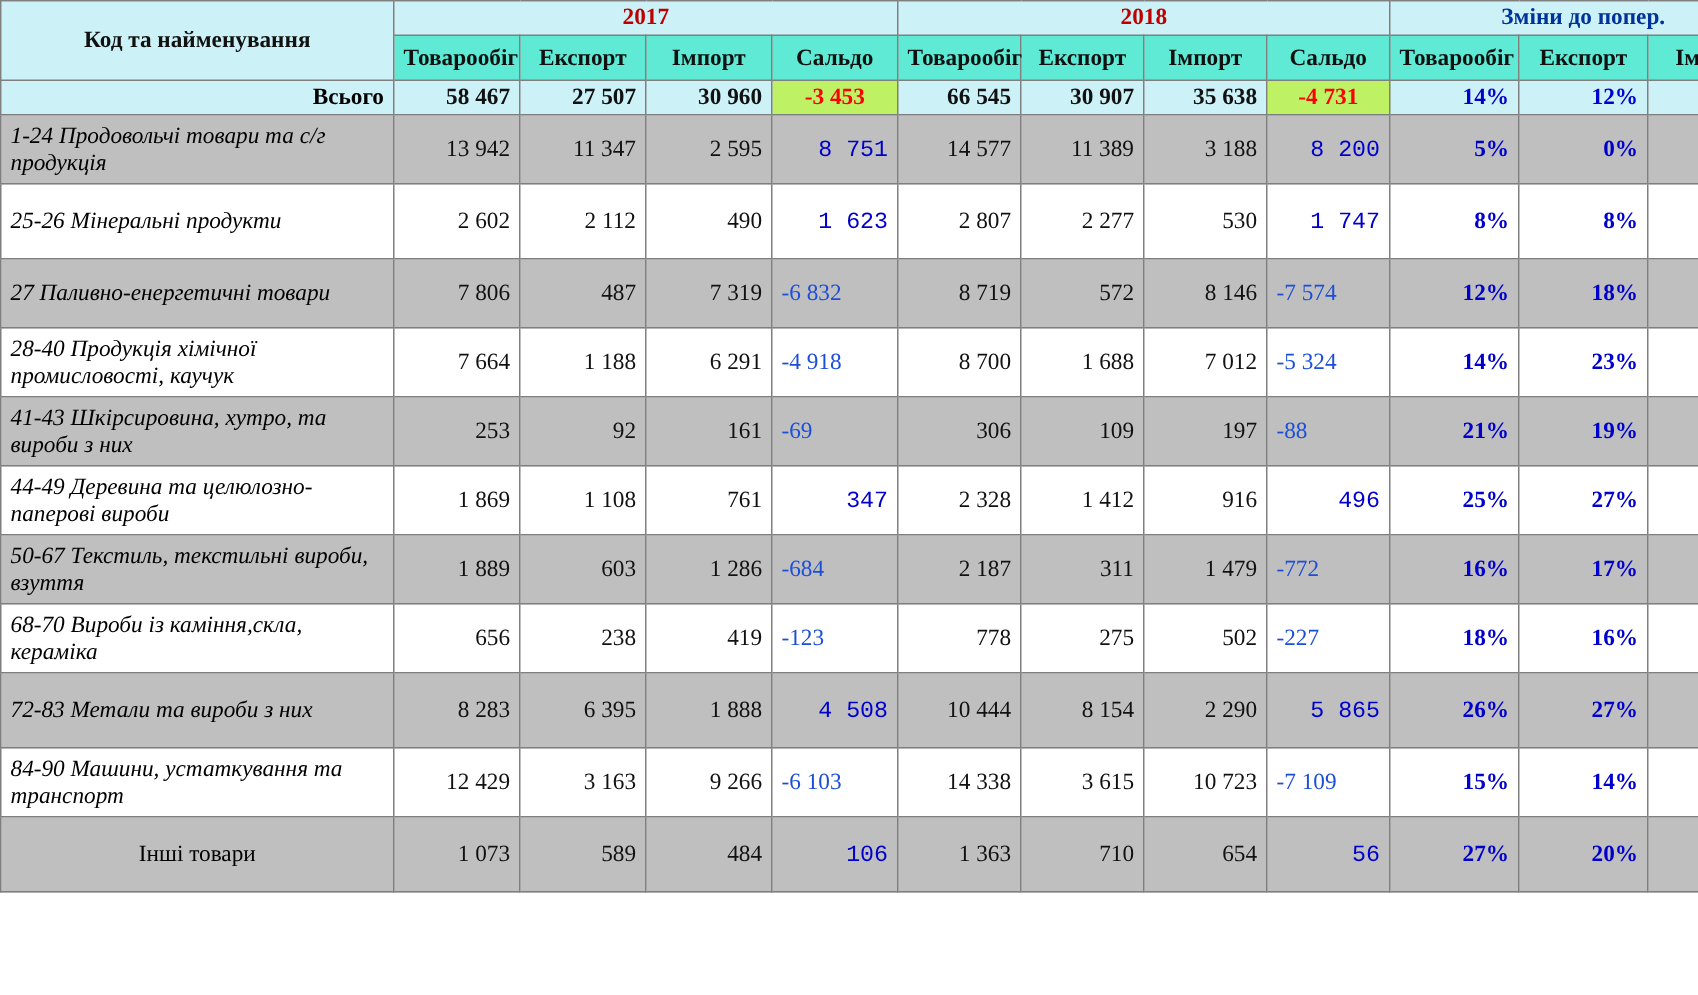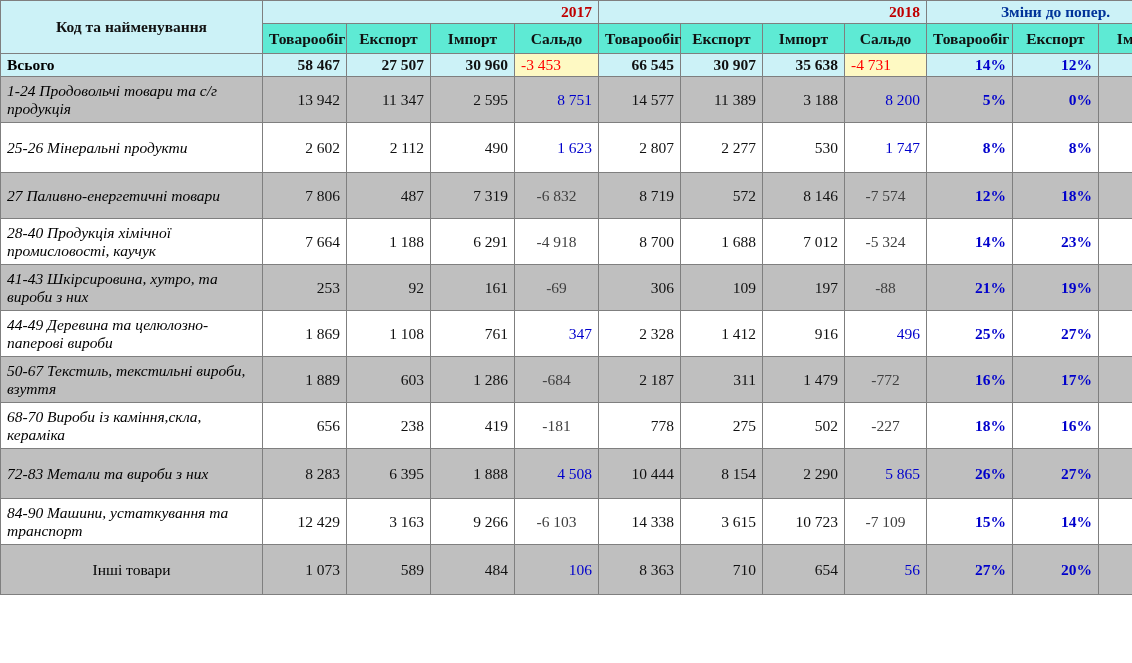--- a/index.html
+++ b/index.html
@@ -34,21 +34,21 @@
   
   .hdr-name {
     background: #ccf2f7;
     text-align: center;
     font-weight: bold;
     font-size: 17px;
     color: #111;
   }
   .hdr-year {
     background: #ccf2f7;
-    text-align: right;
+    text-align: center;
     font-weight: bold;
     font-size: 18px;
     color: #c00000;
   }
   .hdr-chg {
     background: #ccf2f7;
     text-align: center;
     font-weight: bold;
     font-size: 16px;
     color: #003399;
@@ -57,36 +57,37 @@
     background: #5eead4;
     text-align: center;
     font-weight: bold;
     font-size: 15.5px;
     color: #111;
     height: 30px;
   }
   
   .total-name {
     background: #ccf2f7;
+    text-align: right;
     font-weight: bold;
     font-size: 18px;
     padding-right: 10px;
   }
   .total-num {
     background: #ccf2f7;
     text-align: right;
     font-weight: bold;
     font-size: 18px;
     color: #111;
     padding-right: 8px;
   }
   .total-neg {
-    background: #fef9c3;
-    text-align: left;
-    font-weight: normal;
+    background: #bef264;
+    text-align: center;
+    font-weight: bold;
     font-size: 18px;
     color: #ff0000;
     padding-right: 8px;
   }
   .total-chg {
     background: #ccf2f7;
     text-align: right;
     font-weight: bold;
     font-size: 18px;
     color: #0000cc;
@@ -108,25 +109,26 @@
     color: #111;
     padding-right: 10px;
     white-space: nowrap;
   }
   td.bal-pos {
     text-align: right;
     font-size: 16px;
     color: #0000cc;
     padding-right: 10px;
     white-space: nowrap;
+    font-family: Liberation Mono, monospace;
   }
   td.bal-neg {
-    text-align: center;
-    font-size: 16px;
-    color: #404040;
+    text-align: left;
+    font-size: 16px;
+    color: #1d4ed8;
     padding-right: 10px;
     white-space: nowrap;
   }
   td.chg {
     text-align: right;
     font-size: 16px;
     color: #0000cc;
     font-weight: bold;
     padding-right: 12px;
     white-space: nowrap;
@@ -290,21 +292,21 @@
         <td class="bal-neg">-772</td>
         <td class="chg">16%</td>
         <td class="chg">17%</td>
         <td class="chg">15%</td>
       </tr>
       <tr class="plain row-tall">
         <td class="name">68-70 Вироби із каміння,скла, кераміка</td>
         <td class="num">656</td>
         <td class="num">238</td>
         <td class="num">419</td>
-        <td class="bal-neg">-181</td>
+        <td class="bal-neg">-123</td>
         <td class="num">778</td>
         <td class="num">275</td>
         <td class="num">502</td>
         <td class="bal-neg">-227</td>
         <td class="chg">18%</td>
         <td class="chg">16%</td>
         <td class="chg">20%</td>
       </tr>
       <tr class="shade row-short">
         <td class="name">72-83 Метали та вироби з них</td>
@@ -333,21 +335,21 @@
         <td class="chg">15%</td>
         <td class="chg">14%</td>
         <td class="chg">16%</td>
       </tr>
       <tr class="shade row-short">
         <td class="name name-center">Інші товари</td>
         <td class="num">1 073</td>
         <td class="num">589</td>
         <td class="num">484</td>
         <td class="bal-pos">106</td>
-        <td class="num">8 363</td>
+        <td class="num">1 363</td>
         <td class="num">710</td>
         <td class="num">654</td>
         <td class="bal-pos">56</td>
         <td class="chg">27%</td>
         <td class="chg">20%</td>
         <td class="chg">35%</td>
       </tr>
     </tbody>
 </table>
 

